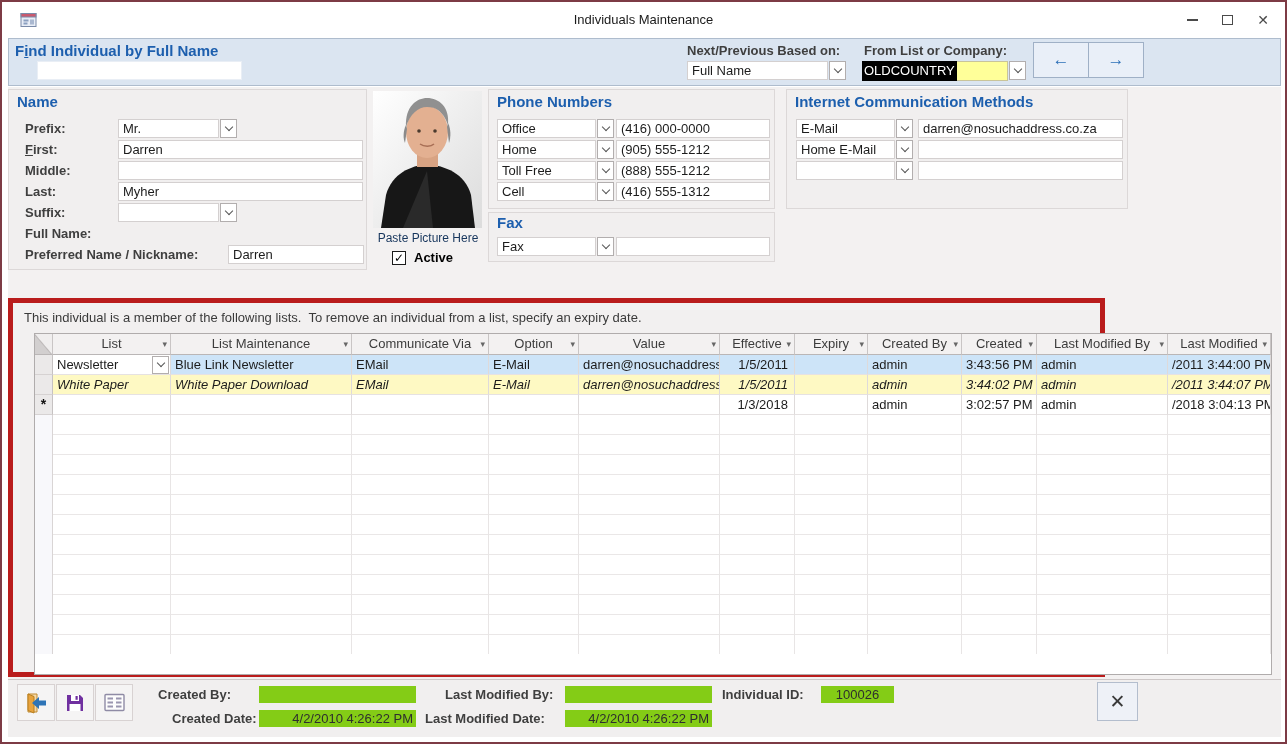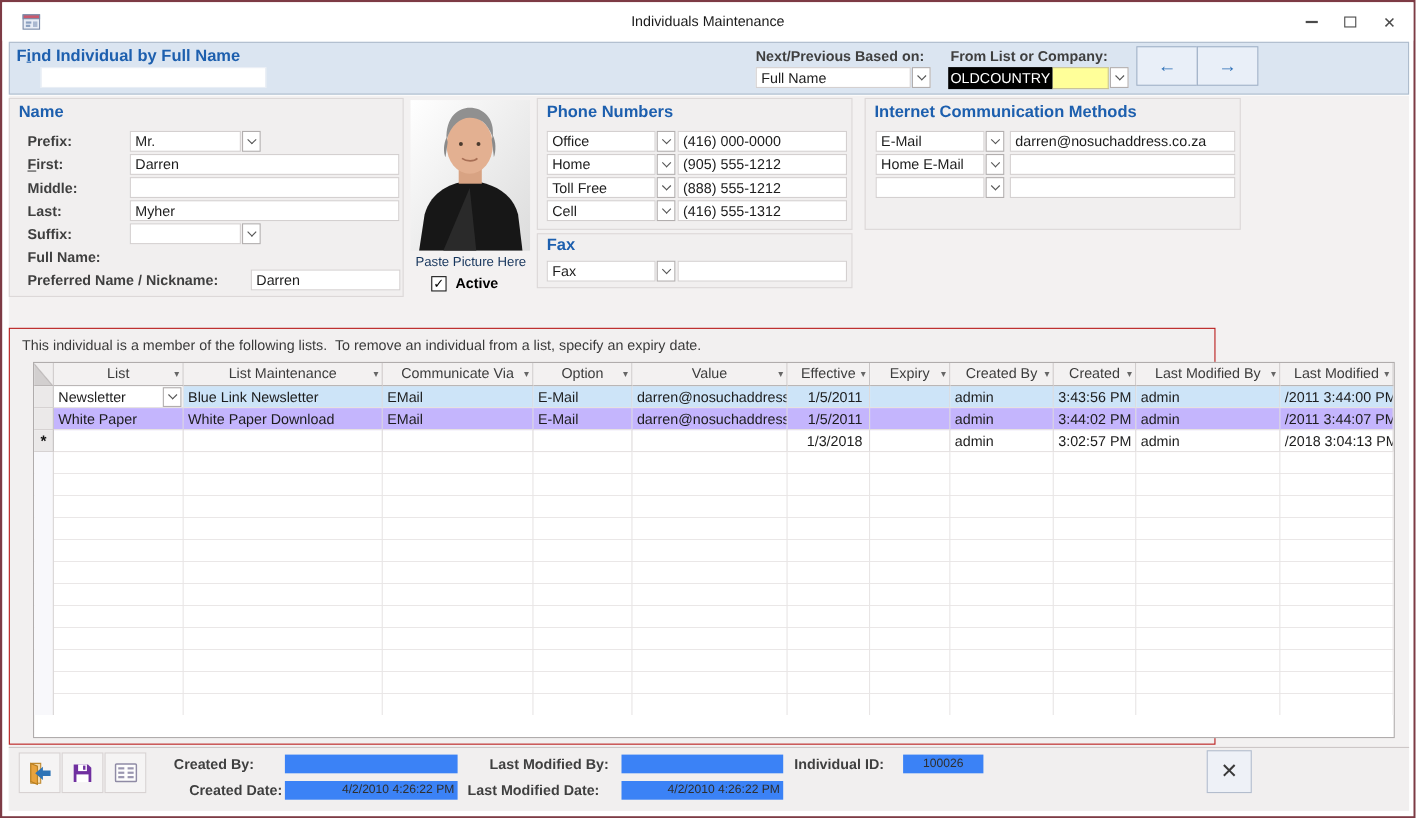--- a/index.html
+++ b/index.html
@@ -86,21 +86,21 @@
   .ival   { position:absolute; left:131px; width:205px; }
 
   
   #tab-strip { left:6px; top:272px; display:flex; align-items:flex-start; }
   .tab { height:24px; line-height:23px; padding:0 11px; font-size:13px; color:#2c2c2c;
     background:#efecec; border:1px solid #a5a1a1; margin-left:-1px; white-space:nowrap; position:relative; }
   .tab:first-child { margin-left:0; }
   .tab.active { background:#fbfafa; height:25px; z-index:3; border-bottom:1px solid #fbfafa; }
 
   
-  #tab-content { left:6px; top:296px; width:1097px; height:379px; background:#f2f0f0; border:1px solid #b91c1c; }
+  #tab-content { left:6px; top:296px; width:1097px; height:379px; background:#f2f0f0; border:5px solid #b91c1c; }
   #instruction { left:11px; top:7px; font-size:13px; font-weight:400; color:#3a3a3a; white-space:pre; }
 
   
   #datasheet { left:21px; top:30px; width:1238px; height:342px; background:#fff; border:1px solid #b0acac; overflow:hidden; }
   .trow { display:flex; }
   .hcell { height:21px; background:#f3f1f1; border-right:1px solid #c9c5c5; border-bottom:1px solid #bab6b6;
     font-size:13px; color:#3c3c3c; text-align:center; line-height:20px; position:relative; white-space:nowrap; overflow:hidden; }
   .hcell .arr { position:absolute; right:3px; top:0; font-size:9px; color:#666; line-height:20px; }
   .dcell { height:20px; border-right:1px solid #dedada; border-bottom:1px solid #e6e2e2;
     font-size:13px; color:#1c1c1c; line-height:19px; padding:0 4px; overflow:hidden; white-space:nowrap; }
@@ -115,34 +115,34 @@
   .w3 { width:90px;  flex:0 0 90px; }
   .w4 { width:141px; flex:0 0 141px; }
   .w5 { width:75px;  flex:0 0 75px; }
   .w6 { width:73px;  flex:0 0 73px; }
   .w7 { width:94px;  flex:0 0 94px; }
   .w8 { width:75px;  flex:0 0 75px; }
   .w9 { width:131px; flex:0 0 131px; }
   .w10{ width:103px; flex:0 0 103px; }
   .ar { text-align:right; padding-right:6px; }
   .row-sel .dcell { background:#cde4f8; }
-  .row-alt .dcell { background:#c4b5fd; }
+  .row-alt .dcell { background:#fef9c3;font-style:italic; }
   #list-cell-0 { background:#fff !important; display:flex; justify-content:space-between; align-items:center; padding-right:1px; }
   #list-cell-0 .cbtn { width:15px; height:18px; }
   #empty-grid { display:flex; height:239px;
     background:repeating-linear-gradient(to bottom,#ffffff 0 19px,#eae7e7 19px 20px); }
   #empty-grid .eg { height:100%; border-right:1px solid #e8e5e5; }
   #empty-grid .eg.wsel { background:#f8f8fb; border-right:1px solid #d9d5d5; }
 
   
   #footer { left:6px; top:677px; width:1273px; height:58px; background:#f1efef; border-top:1px solid #cdc7c7; }
   #footer-buttons { left:8px; top:4px; display:flex; }
   .fbtn { width:38px; height:37px; background:#f5f4f4; border:1px solid #d8d2d2; margin-left:1px;
     display:flex; align-items:center; justify-content:center; }
-  .gfield { background:#3b82f6; height:17px; line-height:17px; font-size:11px; color:#2e2e2e;
+  .gfield { background:#84cc16; height:17px; line-height:17px; font-size:13px; color:#2e2e2e;
     padding:0 3px; overflow:hidden; white-space:nowrap; }
   #cb-label { left:150px; top:7px; }  #cb-field { left:251px; top:6px;  width:157px; }
   #cd-label { left:164px; top:31px; } #cd-field { left:251px; top:30px; width:157px; text-align:right; }
   #lmb-label{ left:417px; top:7px;padding-left:20px; }  #lmb-field{ left:557px; top:6px;  width:147px; }
   #lmd-label{ left:417px; top:31px; } #lmd-field{ left:557px; top:30px; width:147px; text-align:right; }
   #id-label { left:714px; top:7px; }  #id-field { left:813px; top:6px;  width:73px;  text-align:center; }
   #footer-close { left:1089px; top:2px; width:41px; height:39px; background:#eef1f7; border:1px solid #b3bdcd;
     display:flex; align-items:center; justify-content:center; font-size:19px; color:#3a3a3a; }
 </style>
 </head>

